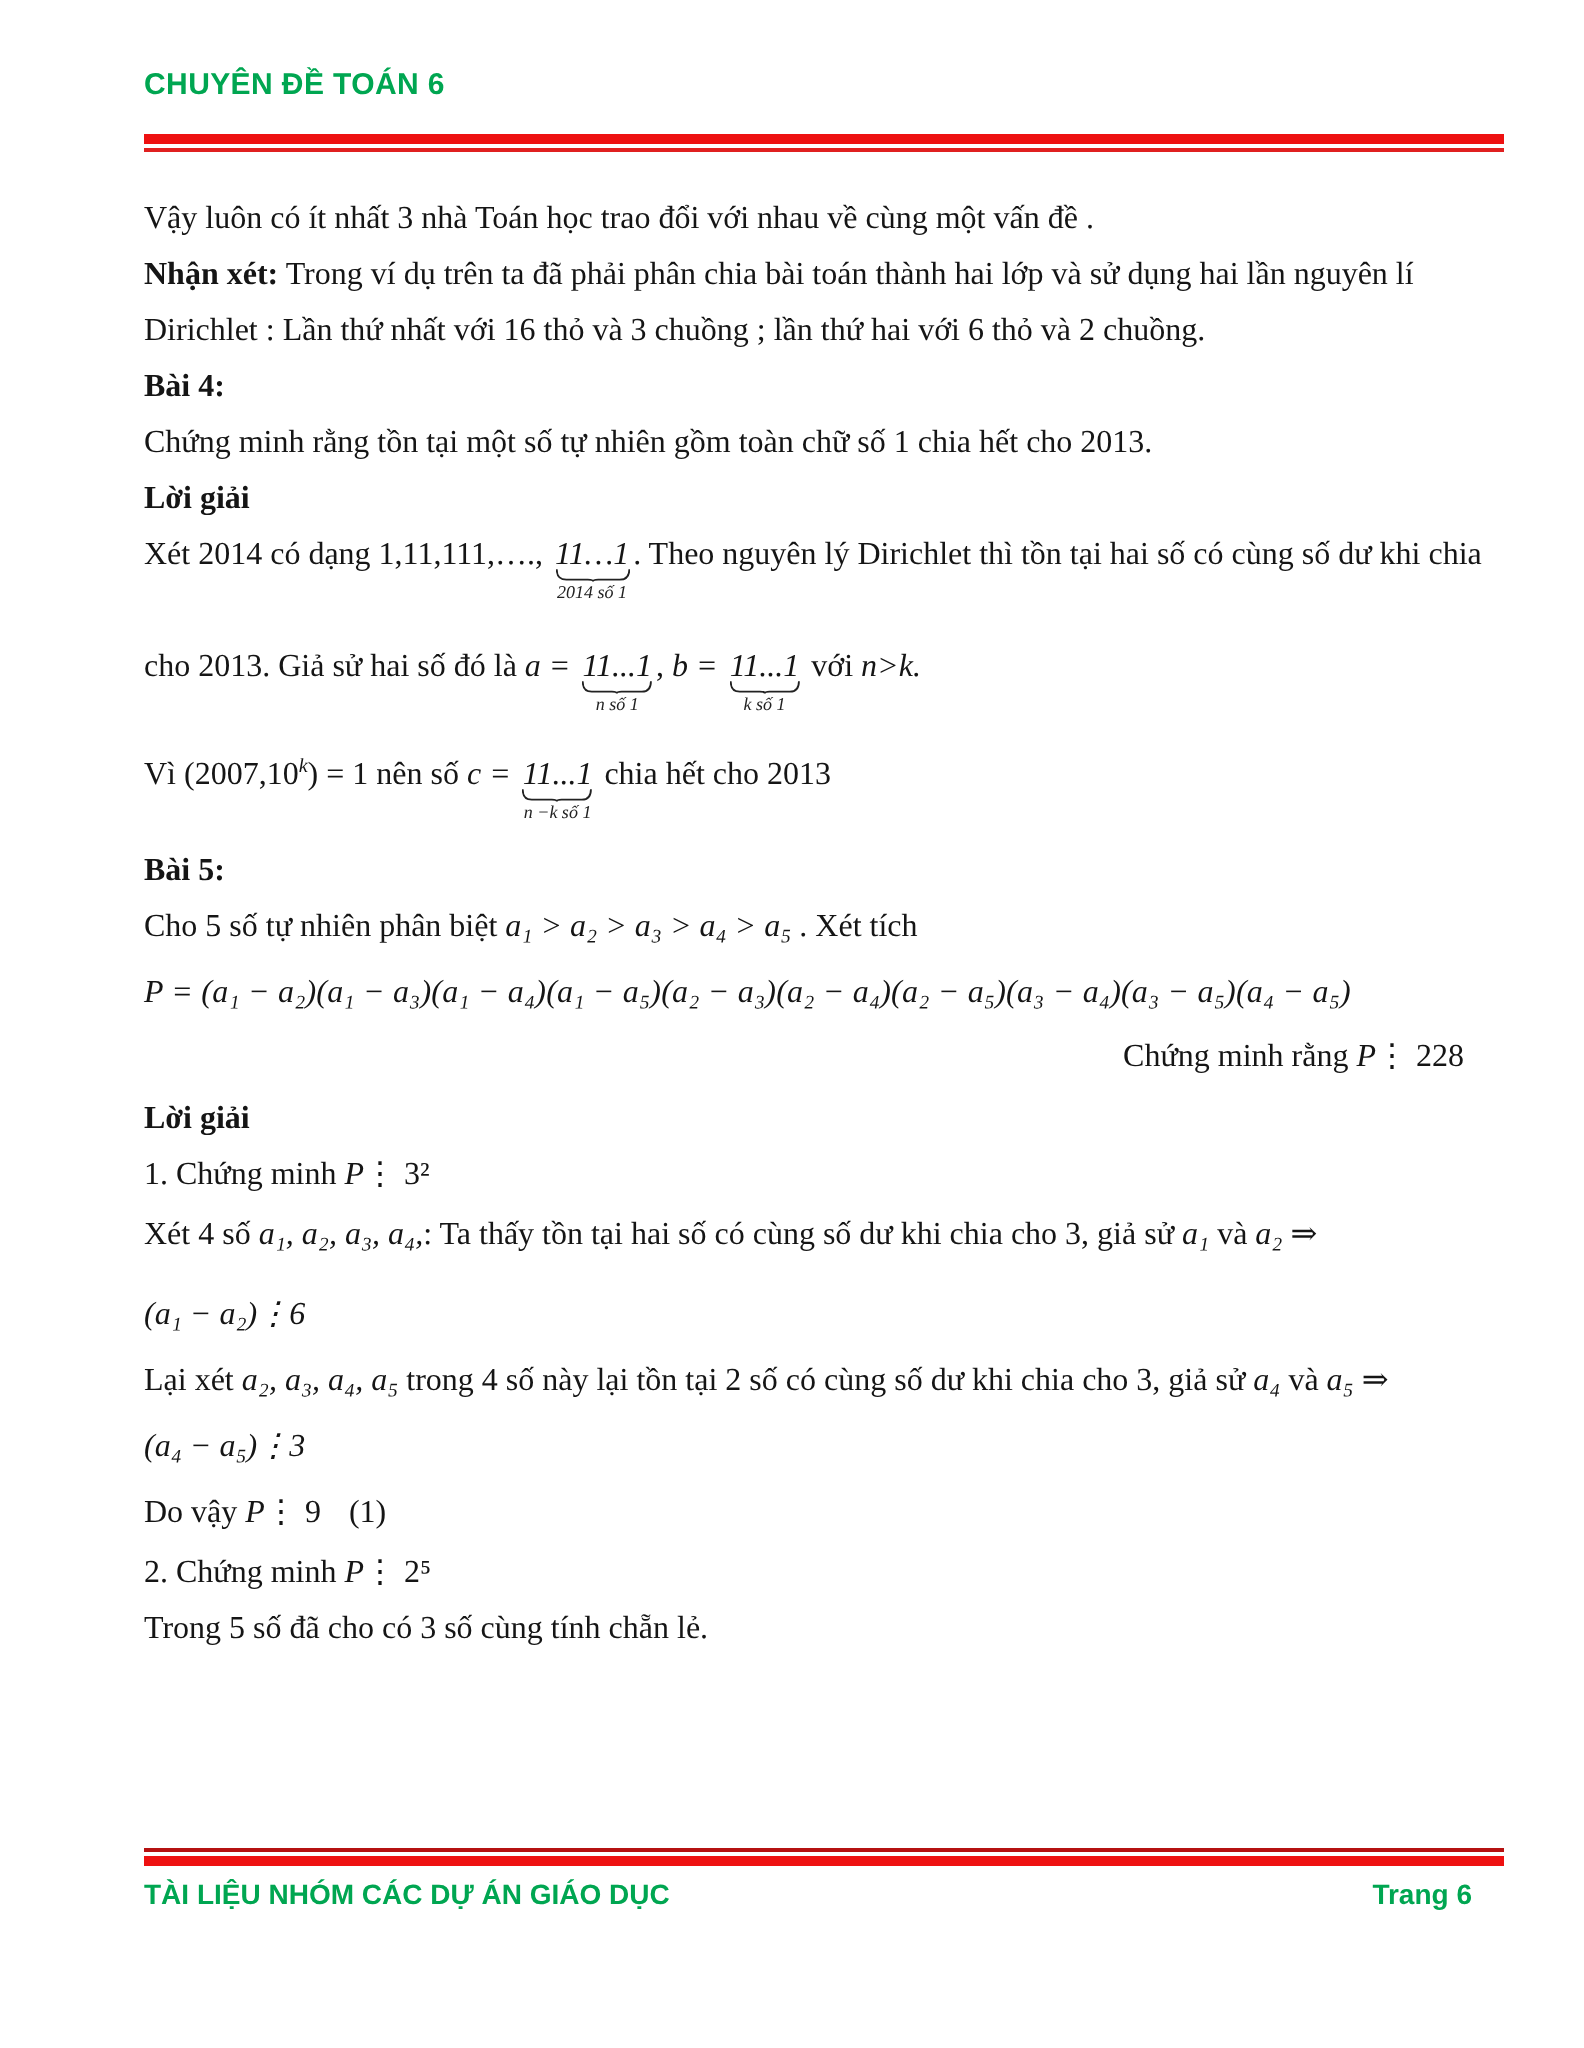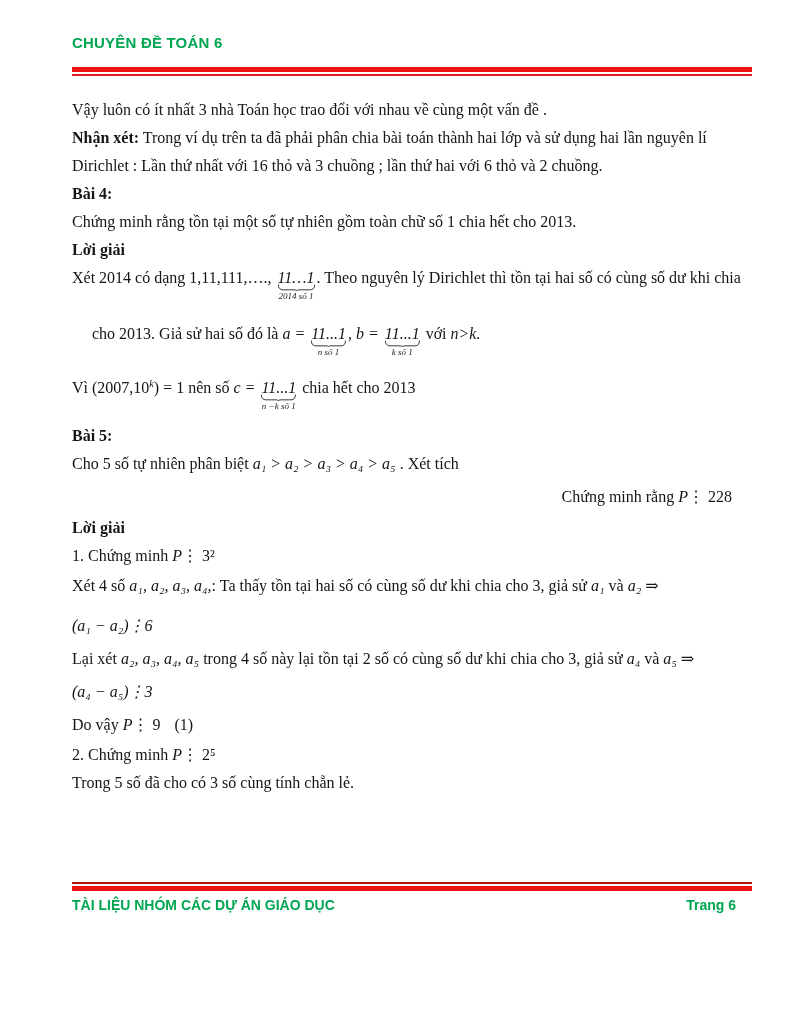--- a/index.html
+++ b/index.html
@@ -26,34 +26,34 @@
   .rule-top .thin  { height:2px; background:#e02020; }
   
   .body-text { padding:20px 60px 0 72px; }
   .body-text p { font-size:16px; line-height:28px; white-space:nowrap; }
   .b { font-weight:700; }
   .mi { font-style:italic; }
   .mu { font-style:normal; }
   sup.k { font-size:10px; font-style:italic; line-height:0; vertical-align:6px; }
   .sp-wide { display:inline-block; width:14px; }
   
-  .mb28{margin-bottom:28px;} .mb26{margin-bottom:26px;margin-left:20px;} .mb20{margin-bottom:20px;}
+  .mb28{margin-bottom:28px;} .mb26{margin-bottom:26px;} .mb20{margin-bottom:20px;}
   .mb12{margin-bottom:12px;} .mb5{margin-bottom:5px;} .mb4{margin-bottom:4px;}
   .mb3{margin-bottom:3px;text-align:right;} .mb2{margin-bottom:2px;}
   .formula-p { font-size:14.6px; letter-spacing:0.1px; }
   
   .ub { position:relative; display:inline-block; font-style:italic; margin:0 2px; }
   .ub-top { font-style:italic; }
   .ub-svg { position:absolute; top:20px; left:0; width:100%; height:7px; }
   .ub-label {
     position:absolute; top:27px; left:50%; transform:translateX(-50%);
     font-size:9px; line-height:10px; font-style:italic; white-space:nowrap; color:#222;
   }
   
-  .footer { position:absolute; left:0; right:0; top:882px; padding:0 56px 0 72px; }
+  .footer { position:absolute; left:0; right:0; top:924px; padding:0 56px 0 72px; }
   .footer .rule { margin-right:-16px; }
   .footer .thin  { height:2px; background:#b51111; }
   .footer .gap   { height:2px; background:#ffffff; }
   .footer .thick { height:5px; background:#ee1111; }
   .footer-row {
     display:flex; justify-content:space-between; margin-top:6px;
     font-family:"Liberation Sans","DejaVu Sans",sans-serif;
     font-weight:700; font-size:14px; color:#00A651;
   }
 </style>
@@ -103,20 +103,21 @@
     <p class="mb20"><span>Vì</span> <span class="mu">(2007,10</span><sup class="k">k</sup><span class="mu">) = 1</span> <span>nên số</span> <span class="mi">c =</span>
       <span class="ub"><span class="ub-top">11...1</span><svg class="ub-svg" viewBox="0 0 100 12" preserveAspectRatio="none">
             <path d="M1,1 Q1,10 14,10 L43,10 Q50,10 50,11.5 Q50,10 57,10 L86,10 Q99,10 99,1" fill="none" stroke="#222" stroke-width="0.9" vector-effect="non-scaling-stroke"></path>
           </svg><span class="ub-label">n −k số 1</span></span>
       <span>chia hết cho 2013</span></p>
 
     <p><span class="b">Bài 5:</span></p>
 
     <p class="mb5"><span>Cho 5 số tự nhiên phân biệt</span> <span class="mi">a₁ &gt; a₂ &gt; a₃ &gt; a₄ &gt; a₅</span> <span>. Xét tích</span></p>
 
+    <p class="mb4 formula-p"><span class="mi">P = (a₁ − a₂)(a₁ − a₃)(a₁ − a₄)(a₁ − a₅)(a₂ − a₃)(a₂ − a₄)(a₂ − a₅)(a₃ − a₄)(a₃ − a₅)(a₄ − a₅)</span></p>
 
     <p class="mb3"><span>Chứng minh rằng</span> <span class="mi">P</span><span class="mu">⋮ 228</span></p>
 
     <p><span class="b">Lời giải</span></p>
 
 
     <p class="mb2"><span>1. Chứng minh</span> <span class="mi">P</span><span class="mu">⋮ 3²</span></p>
 
     <p class="mb12"><span>Xét 4 số</span> <span class="mi">a₁, a₂, a₃, a₄,</span><span>: Ta thấy tồn tại hai số có cùng số dư khi chia cho 3, giả sử</span> <span class="mi">a₁</span> <span>và</span> <span class="mi">a₂</span> <span class="mu">⇒</span></p>
 

